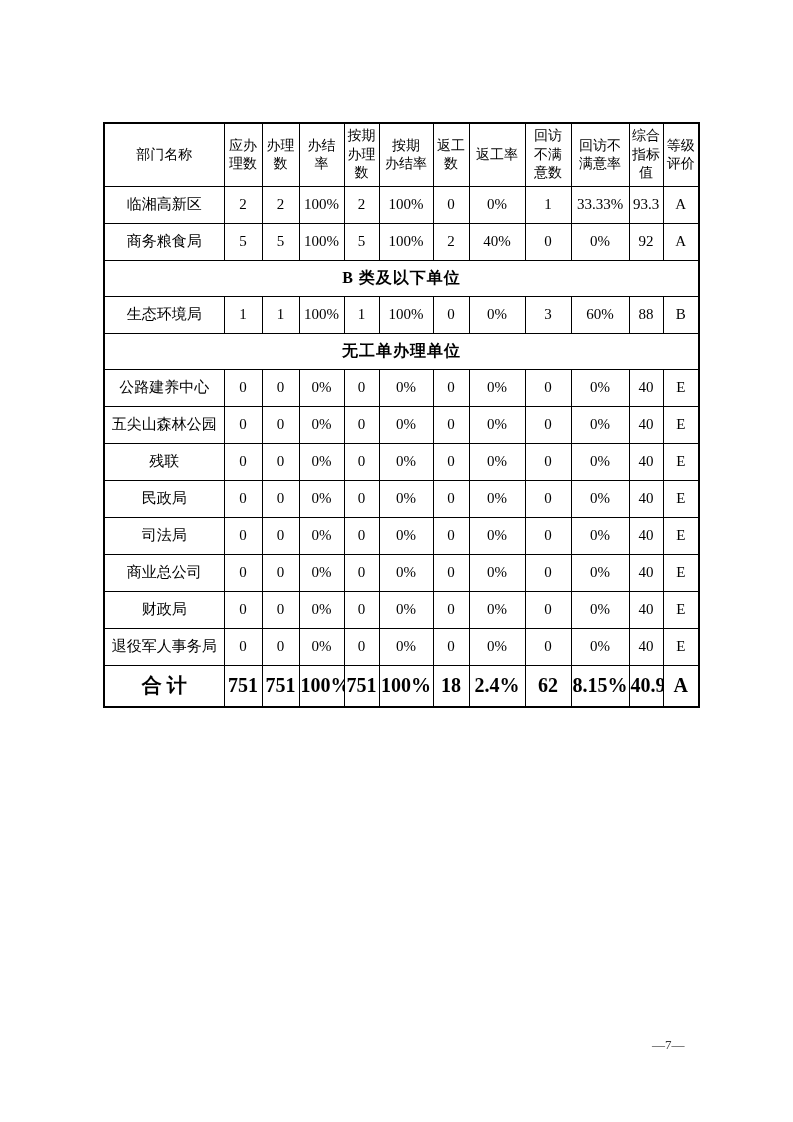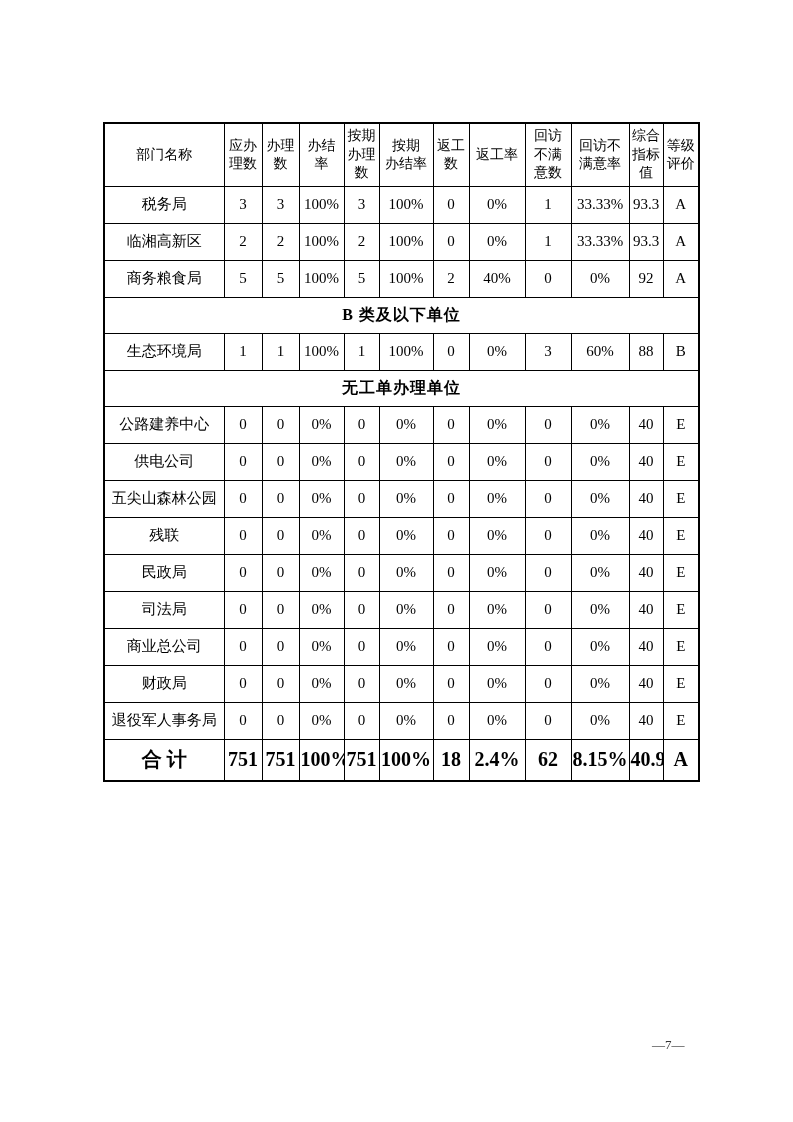--- a/index.html
+++ b/index.html
@@ -89,34 +89,20 @@
           <th>返工<br>数</th>
           <th>返工率</th>
           <th>回访<br>不满<br>意数</th>
           <th>回访不<br>满意率</th>
           <th>综合<br>指标<br>值</th>
           <th>等级<br>评价</th>
         </tr>
     </thead>
     <tbody id="table-body">
         <tr class="row-data">
-          <td>税务局</td>
-          <td>3</td>
-          <td>3</td>
-          <td>100%</td>
-          <td>3</td>
-          <td>100%</td>
-          <td>0</td>
-          <td>0%</td>
-          <td>1</td>
-          <td>33.33%</td>
-          <td>93.3</td>
-          <td>A</td>
-        </tr>
-        <tr class="row-data">
           <td>临湘高新区</td>
           <td>2</td>
           <td>2</td>
           <td>100%</td>
           <td>2</td>
           <td>100%</td>
           <td>0</td>
           <td>0%</td>
           <td>1</td>
           <td>33.33%</td>
@@ -152,34 +138,20 @@
           <td>3</td>
           <td>60%</td>
           <td>88</td>
           <td>B</td>
         </tr>
         <tr class="row-section">
           <td colspan="12" class="section-cell">无工单办理单位</td>
         </tr>
         <tr class="row-data">
           <td>公路建养中心</td>
-          <td>0</td>
-          <td>0</td>
-          <td>0%</td>
-          <td>0</td>
-          <td>0%</td>
-          <td>0</td>
-          <td>0%</td>
-          <td>0</td>
-          <td>0%</td>
-          <td>40</td>
-          <td>E</td>
-        </tr>
-        <tr class="row-data">
-          <td>供电公司</td>
           <td>0</td>
           <td>0</td>
           <td>0%</td>
           <td>0</td>
           <td>0%</td>
           <td>0</td>
           <td>0%</td>
           <td>0</td>
           <td>0%</td>
           <td>40</td>

